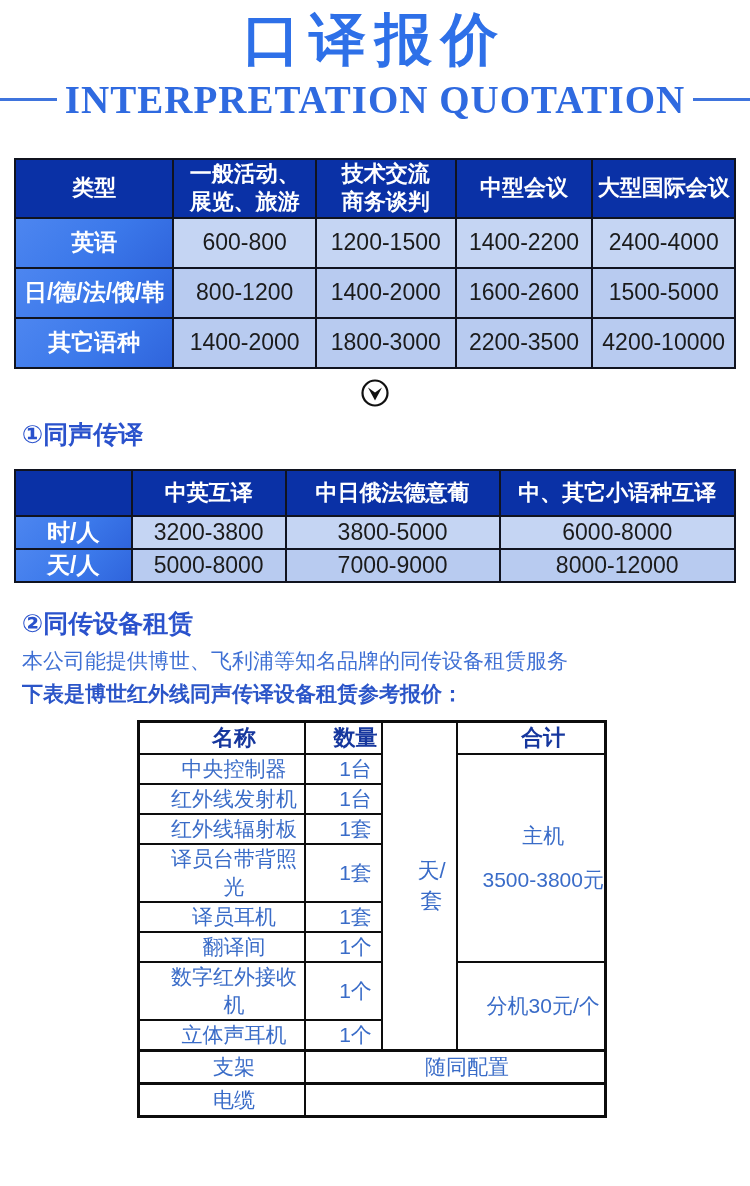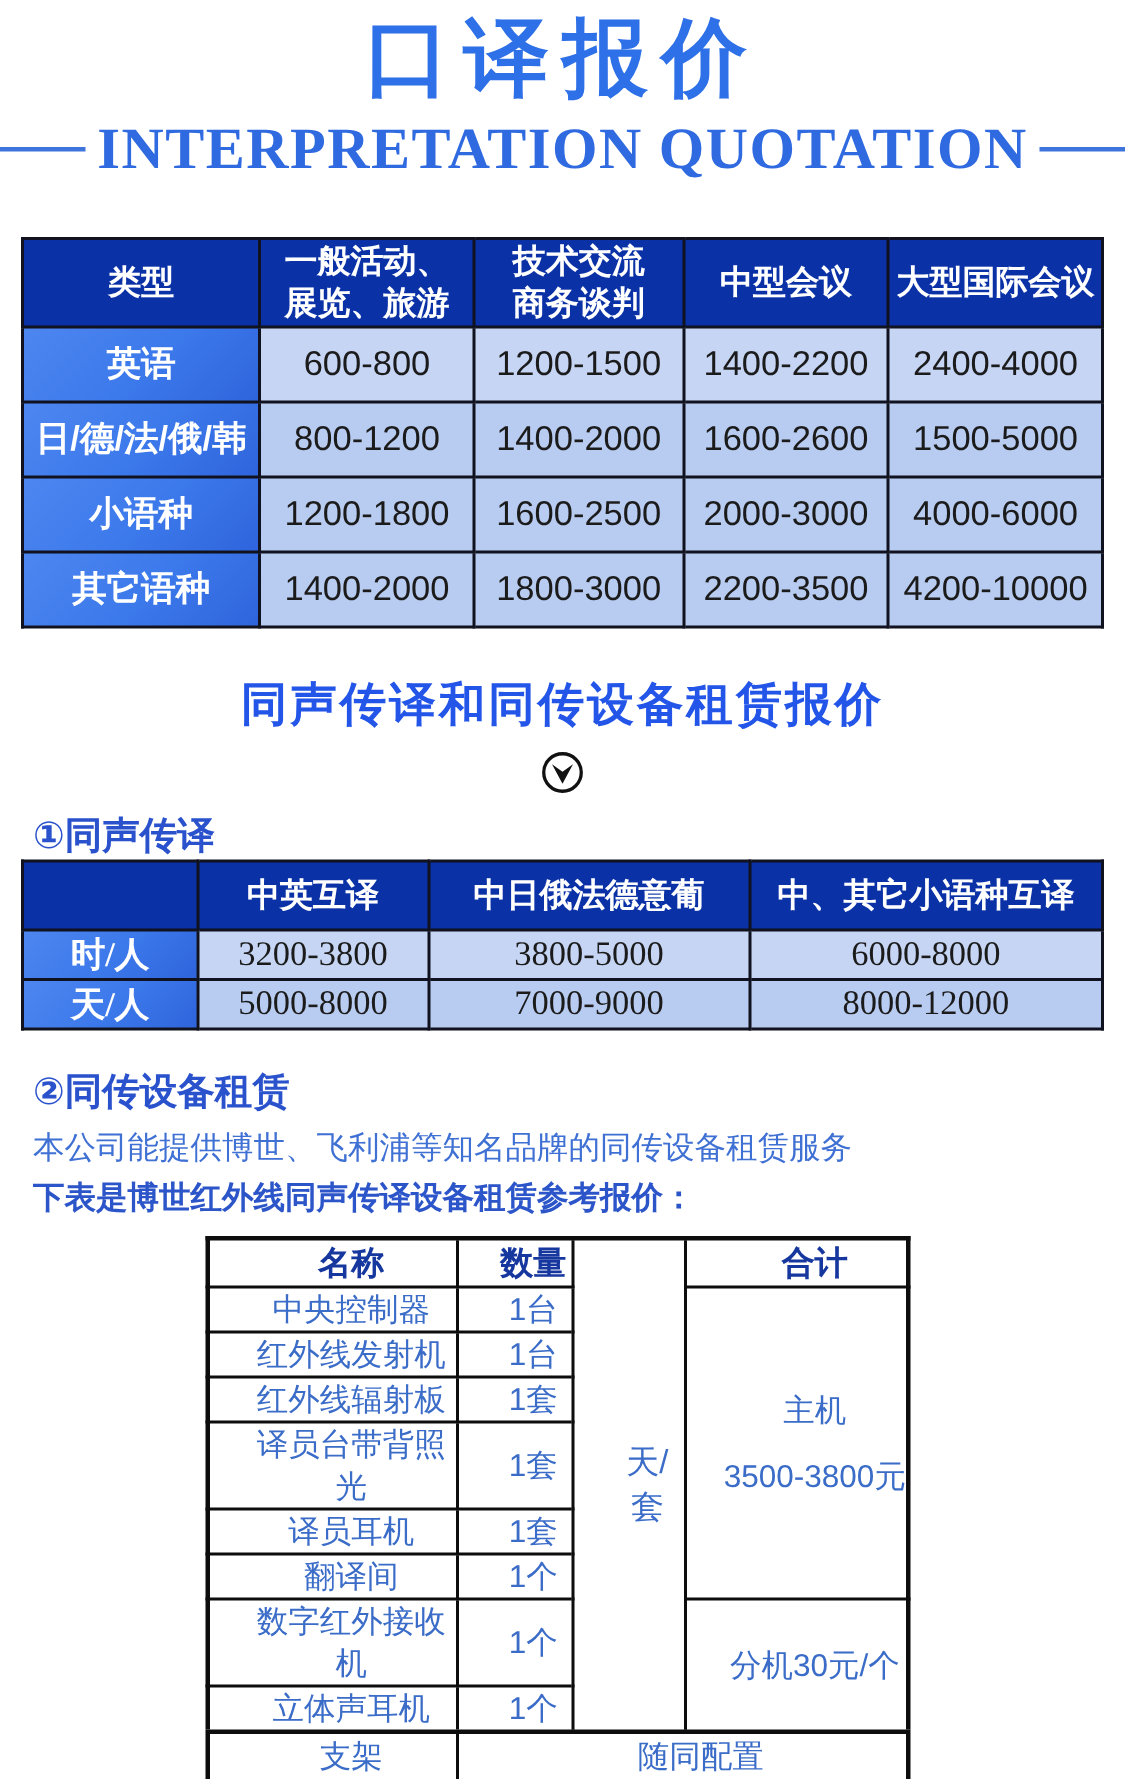--- a/index.html
+++ b/index.html
@@ -34,21 +34,21 @@
   table.price td.rowlabel {
     background:linear-gradient(135deg,#4d86f0 0%,#3b78ea 55%,#2f64dc 100%);
     color:#ffffff; font-weight:bold; font-size:23px;
   }
   table.price td.val { color:#1b1b1b; font-size:23px; }
   .t1 { margin-top:36px; }
   .t1 tr.hdr { height:56px; }
   .t1 tr.body { height:50px; }
   .t1 tr.shade-a td.val { background:#c5d5f3; }
   .t1 tr.shade-b td.val { background:#b8cbf0; }
-  .t2 { margin-top:0;font-family:Liberation Serif, serif; }
+  .t2 { margin-top:18px; }
   .t2 tr.hdr { height:46px; }
   .t2 th.colhead { font-size:24px; white-space:nowrap; }
   .t2 tr.body { height:28px; }
   .t2 td.val { font-size:25px; }
   .t2 tr.shade-a td.val { background:#c5d5f3; }
   .t2 tr.shade-b td.val { background:#b8cbf0; }
   
   .section-heading {
     margin-top:30px; text-align:center;
     font-size:31px; font-weight:bold; color:#2255e8; letter-spacing:2px;
@@ -115,37 +115,29 @@
       <td class="val">2400-4000</td>
     </tr>
     <tr class="body shade-b">
       <td class="rowlabel">日/德/法/俄/韩</td>
       <td class="val">800-1200</td>
       <td class="val">1400-2000</td>
       <td class="val">1600-2600</td>
       <td class="val">1500-5000</td>
     </tr>
     <tr class="body shade-b">
-      <td class="rowlabel">小语种</td>
-      <td class="val">1200-1800</td>
-      <td class="val">1600-2500</td>
-      <td class="val">2000-3000</td>
-      <td class="val">4000-6000</td>
-    </tr>
-    <tr class="body shade-b">
       <td class="rowlabel">其它语种</td>
       <td class="val">1400-2000</td>
       <td class="val">1800-3000</td>
       <td class="val">2200-3500</td>
       <td class="val">4200-10000</td>
     </tr>
   </tbody>
     </table>
 
-  <div class="section-heading">同声传译和同传设备租赁报价</div>
   <div class="arrow-wrap">
     <svg width="30" height="30" viewBox="0 0 30 30">
       <circle cx="15" cy="15" r="12.5" fill="none" stroke="#111111" stroke-width="2.2"></circle>
       <polygon points="8,9.5 15,14.5 22,9.5 15,22.5" fill="#111111"></polygon>
     </svg>
   </div>
 
   <div class="sub-label">①同声传译</div>
   <table class="price t2">
     <colgroup>

